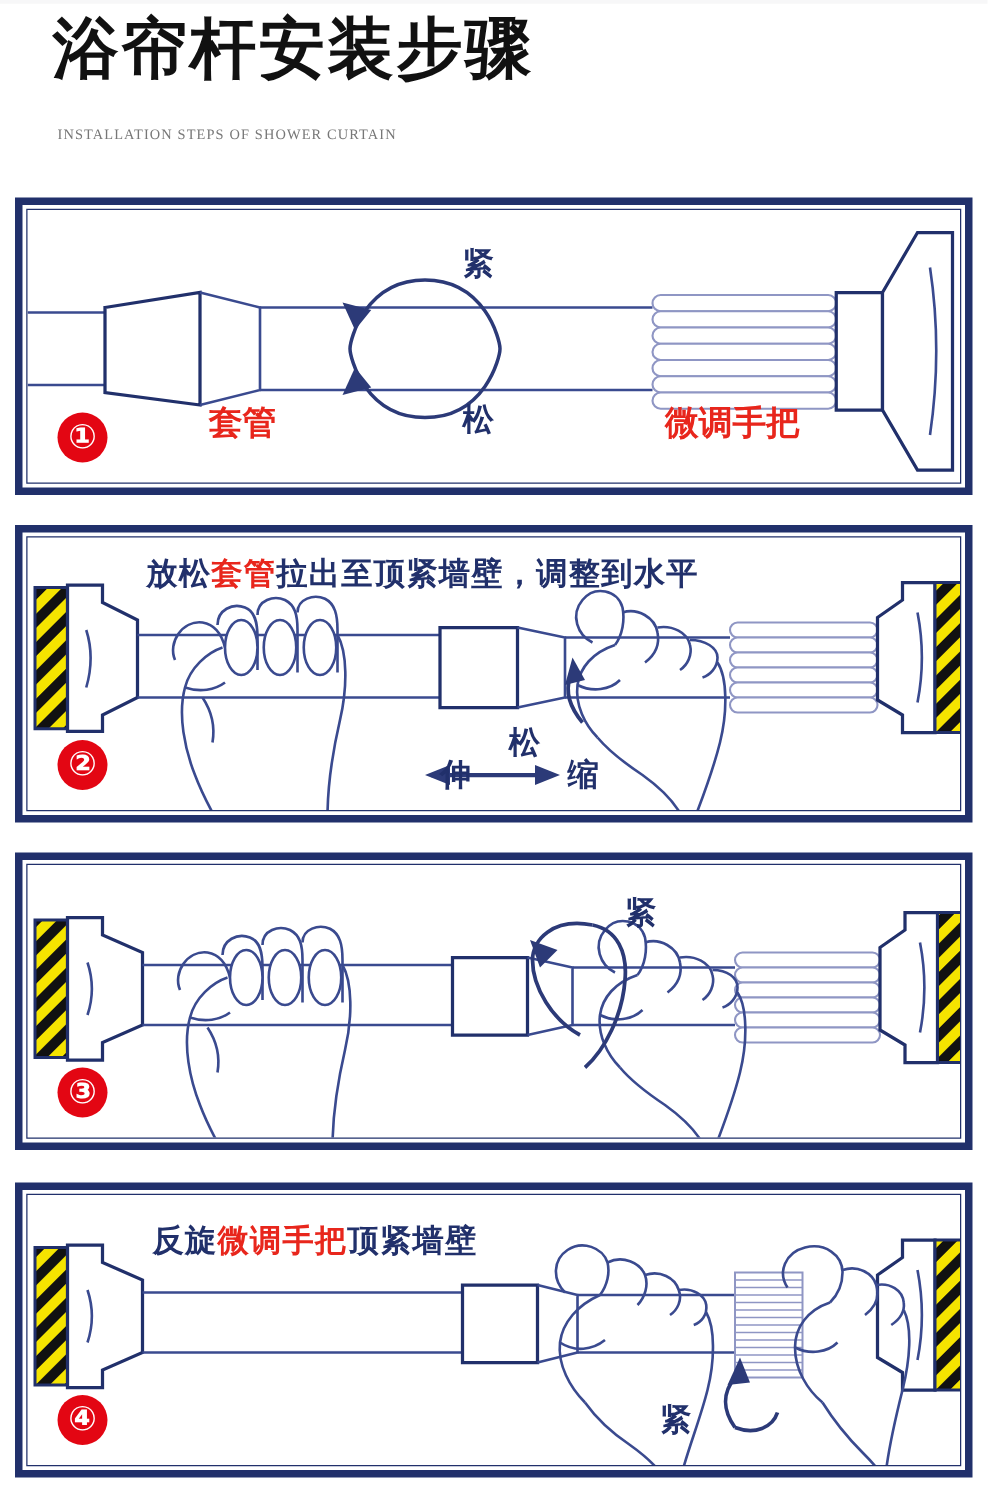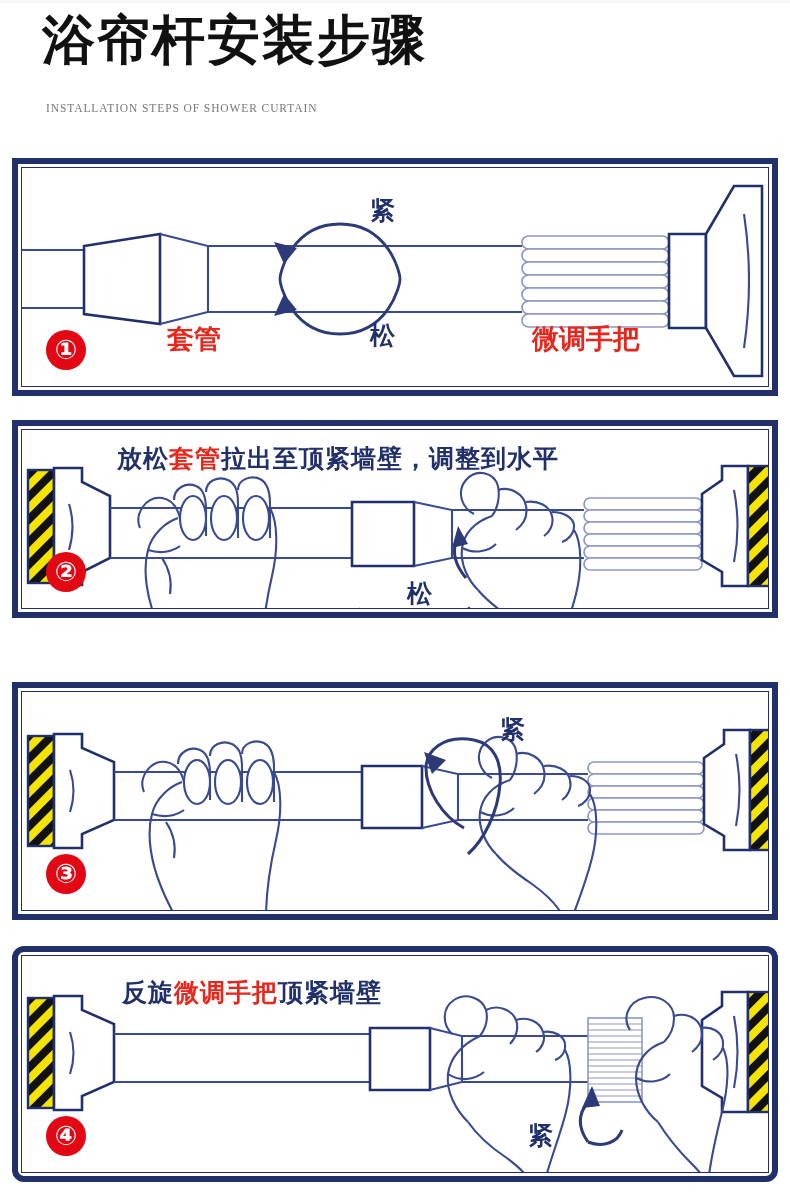--- a/index.html
+++ b/index.html
@@ -36,23 +36,23 @@
     background:#ffffff;
     box-sizing:border-box;
   }
   .panel-inner{
     position:absolute;inset:3px;
     border:1.5px solid #21306b;
     background:#fff;
     overflow:hidden;
   }
   #panel1{top:158px;height:238px;}
-  #panel2{top:420px;height:198px;}
+  #panel2{top:420px;height:238px;}
   #panel3{top:682px;height:238px;}
-  #panel4{top:946px;height:236px;border-radius:12px;}
+  #panel4{top:946px;height:236px;}
 
   .badge{
     position:absolute;
     width:40px;height:40px;border-radius:50%;
     background:#e30613;
     color:#ffffff;
     font-size:27px;line-height:40px;
     text-align:center;font-weight:700;
     left:24px;bottom:16px;
     font-family:"DejaVu Sans",sans-serif;

